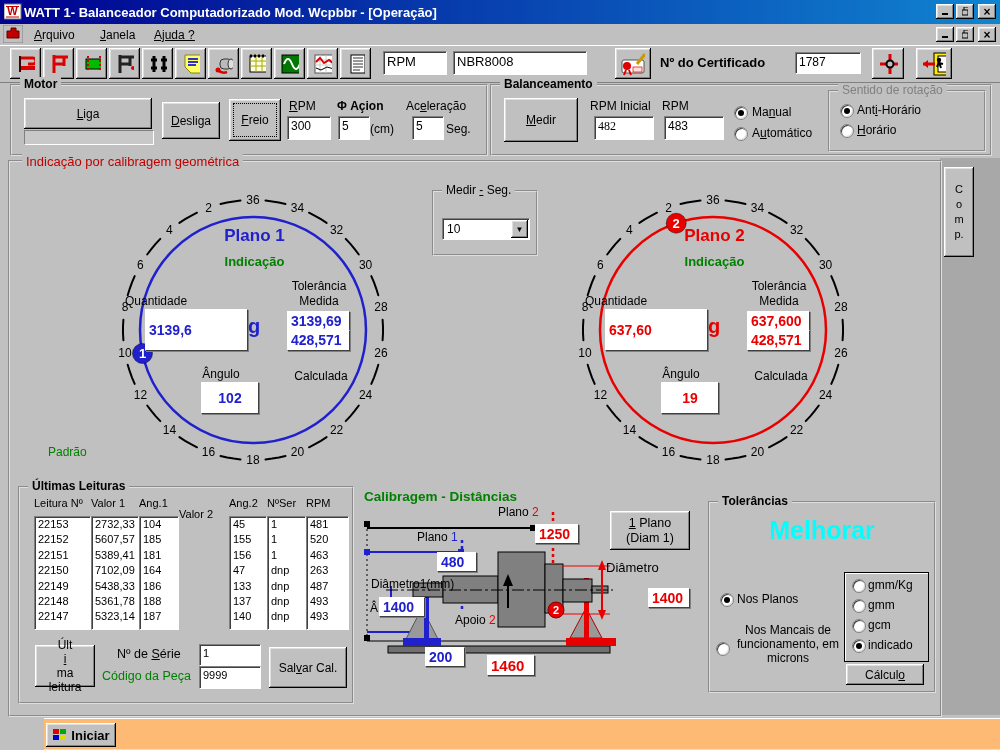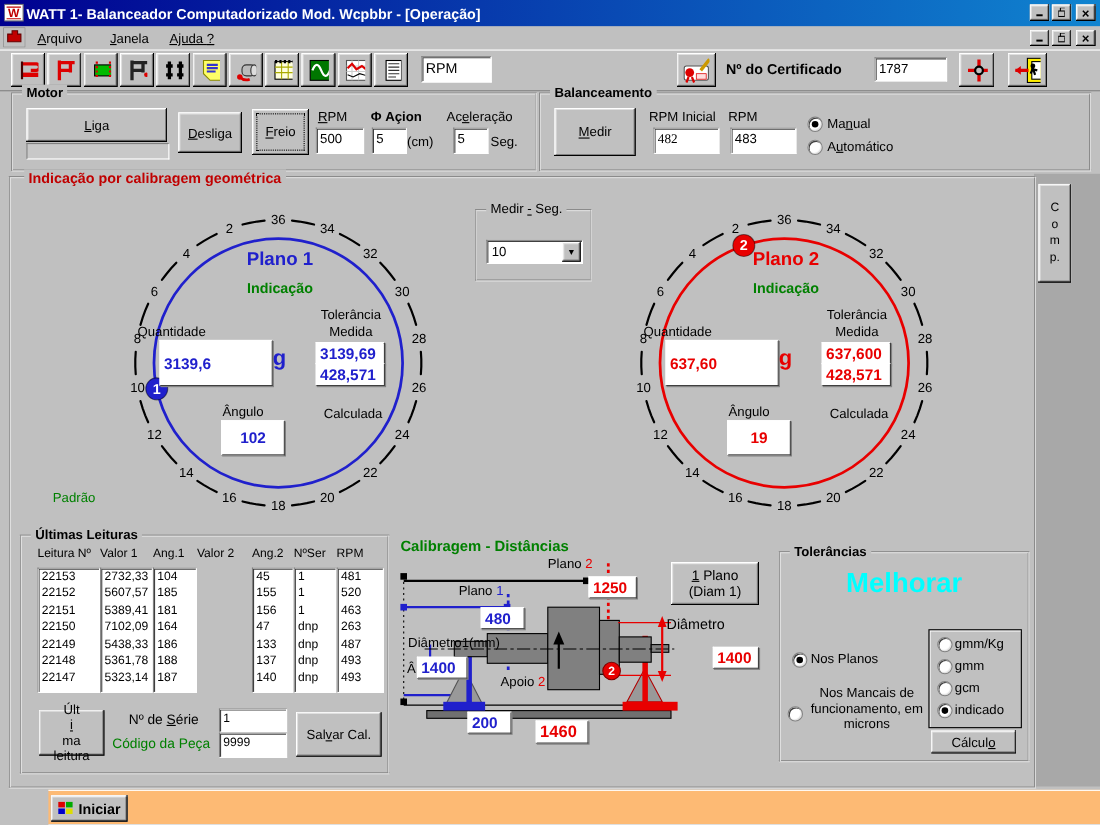--- a/index.html
+++ b/index.html
@@ -186,20 +186,21 @@
       </svg>
     </button>
   <button class="btn tbtn" style="left:340px;">
     <svg width="24" height="24">
         <rect x="5" y="3" width="14" height="18" fill="#fff" stroke="#000"></rect>
         <path d="M7 6 h10 M7 9 h10 M7 12 h10 M7 15 h10 M7 18 h7" stroke="#333"></path>
       </svg>
     </button>
 
   <div class="field abs" style="left:383px;top:5px;width:56px;height:18px;font-size:13px;">RPM</div>
+  <div class="field abs" style="left:453px;top:5px;width:126px;height:18px;font-size:13px;">NBR8008</div>
 
   <button class="btn abs" style="left:615px;top:2px;width:36px;height:31px;">
     <svg width="28" height="24">
         <rect x="1" y="8" width="22" height="13" rx="2" fill="#fff" stroke="#555"></rect>
         <circle cx="6" cy="14" r="4" fill="#d00"></circle>
         <path d="M5 18 l-2 5 M8 18 l2 5" stroke="#d00" stroke-width="2"></path>
         <path d="M24 2 l-8 10" stroke="#c90" stroke-width="3"></path>
         <rect x="12" y="15" width="9" height="5" fill="#fdd" stroke="#d00" stroke-width="0.7"></rect>
       </svg>
     </button>
@@ -224,45 +225,52 @@
     </button>
 </div>
 
 <div class="grp" style="left:10px;top:84px;width:474px;height:68px;">
   <span class="grp-lbl">Motor</span>
   <button class="btn abs" style="left:12px;top:12px;width:128px;height:31px;"><u>L</u>iga</button>
   <div class="abs" style="left:12px;top:44px;width:128px;height:13px;background:#c8c8c8;border:1px solid;border-color:#808080 #fff #fff #808080;"></div>
   <button class="btn abs" style="left:150px;top:16px;width:58px;height:37px;"><u>D</u>esliga</button>
   <button class="btn abs" style="left:217px;top:13px;width:52px;height:42px;outline:1px dotted #000;outline-offset:-5px;"><u>F</u>reio</button>
   <span class="abs" style="left:277px;top:13px;"><u>R</u>PM</span>
-  <div class="field abs" style="left:275px;top:30px;width:36px;height:18px;">500</div>
+  <div class="field abs" style="left:275px;top:30px;width:36px;height:18px;">300</div>
   <span class="abs" style="left:325px;top:13px;font-weight:bold;">Φ Açion</span>
   <div class="field abs" style="left:326px;top:30px;width:24px;height:18px;">5</div>
   <span class="abs" style="left:358px;top:36px;">(cm)</span>
   <span class="abs" style="left:394px;top:13px;">Ac<u>e</u>leração</span>
   <div class="field abs" style="left:400px;top:30px;width:24px;height:18px;">5</div>
   <span class="abs" style="left:434px;top:36px;">Seg.</span>
 </div>
 
 <div class="grp" style="left:490px;top:84px;width:498px;height:68px;">
   <span class="grp-lbl">Balanceamento</span>
   <button class="btn abs" style="left:12px;top:12px;width:74px;height:44px;"><u>M</u>edir</button>
   <span class="abs" style="left:98px;top:13px;">RPM Inicial</span>
   <div class="field abs" style="left:102px;top:30px;width:52px;height:18px;font-family:Liberation Serif, serif;">482</div>
   <span class="abs" style="left:170px;top:13px;">RPM</span>
   <div class="field abs" style="left:172px;top:30px;width:52px;height:18px;">483</div>
   <span class="radio sel" style="left:242px;top:20px;"></span>
   <span class="rlbl" style="left:260px;top:19px;">Ma<u>n</u>ual</span>
   <span class="radio" style="left:242px;top:41px;"></span>
   <span class="rlbl" style="left:260px;top:40px;">A<u>u</u>tomático</span>
+  <div class="grp" style="left:336px;top:4px;width:154px;height:58px;">
+    <span class="grp-lbl" style="font-weight:normal;color:#808080;">Sentido de rotação</span>
+    <span class="radio sel" style="left:10px;top:12px;"></span>
+    <span class="rlbl" style="left:27px;top:11px;">Ant<u>i</u>-Horário</span>
+    <span class="radio" style="left:10px;top:32px;"></span>
+    <span class="rlbl" style="left:27px;top:31px;"><u>H</u>orário</span>
+  </div>
 </div>
 
 <div class="abs" style="left:940px;top:158px;width:60px;height:557px;background:#a8a8a8;"></div>
 <div class="grp" style="left:8px;top:160px;width:930px;height:553px;"></div>
-<span class="abs" style="left:22px;top:154px;background:#c0c0c0;padding:0 4px;font-weight:bold;font-size:13px;color:var(--sred);">Indicação por calibragem geométrica</span>
+<span class="abs" style="left:22px;top:154px;background:#c0c0c0;padding:0 4px;font-weight:normal;font-size:13px;color:var(--sred);">Indicação por calibragem geométrica</span>
 <button class="btn abs vert" style="left:944px;top:167px;width:30px;height:90px;">C<br>o<br>m<br>p.</button>
 
 <div class="grp" style="left:432px;top:190px;width:102px;height:62px;">
   <span class="grp-lbl" style="font-weight:normal;">Medir <u>-</u> Seg.</span>
   <div class="field abs" style="left:8px;top:26px;width:86px;height:20px;padding:0;">
     <span class="abs" style="left:4px;top:3px;">10</span>
     <button class="btn abs" style="right:1px;top:1px;width:17px;height:18px;font-size:8px;">▼</button>
   </div>
 </div>
 
@@ -410,21 +418,21 @@
       <div class="lb-h" style="left: 119px;">Ang.1</div>
       <div class="lb" style="left: 119px; width: 38px;">
         <div class="lb-r">104</div>
         <div class="lb-r">185</div>
         <div class="lb-r">181</div>
         <div class="lb-r">164</div>
         <div class="lb-r">186</div>
         <div class="lb-r">188</div>
         <div class="lb-r">187</div>
       </div>
-      <div class="lb-h" style="left: 159px;">Valor 2</div>
+      <div class="lb-h" style="left: 159px; margin-top: 11px;">Valor 2</div>
       <div class="lb-h" style="left: 209px;">Ang.2</div>
       <div class="lb" style="left: 209px; width: 36px;">
         <div class="lb-r">45</div>
         <div class="lb-r">155</div>
         <div class="lb-r">156</div>
         <div class="lb-r">47</div>
         <div class="lb-r">133</div>
         <div class="lb-r">137</div>
         <div class="lb-r">140</div>
       </div>

